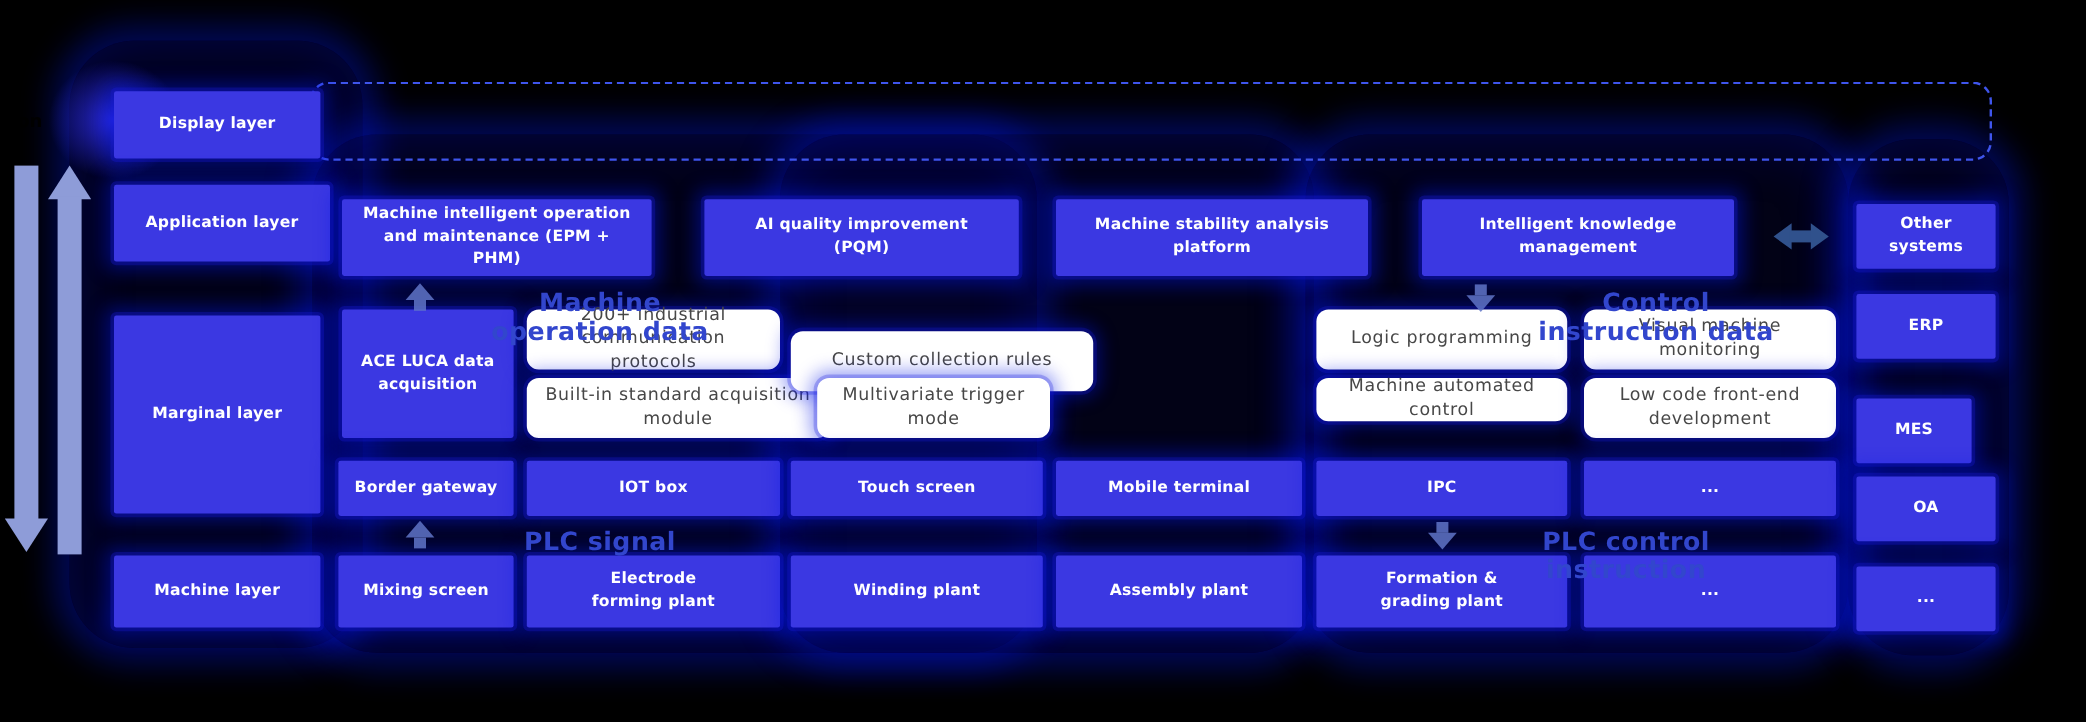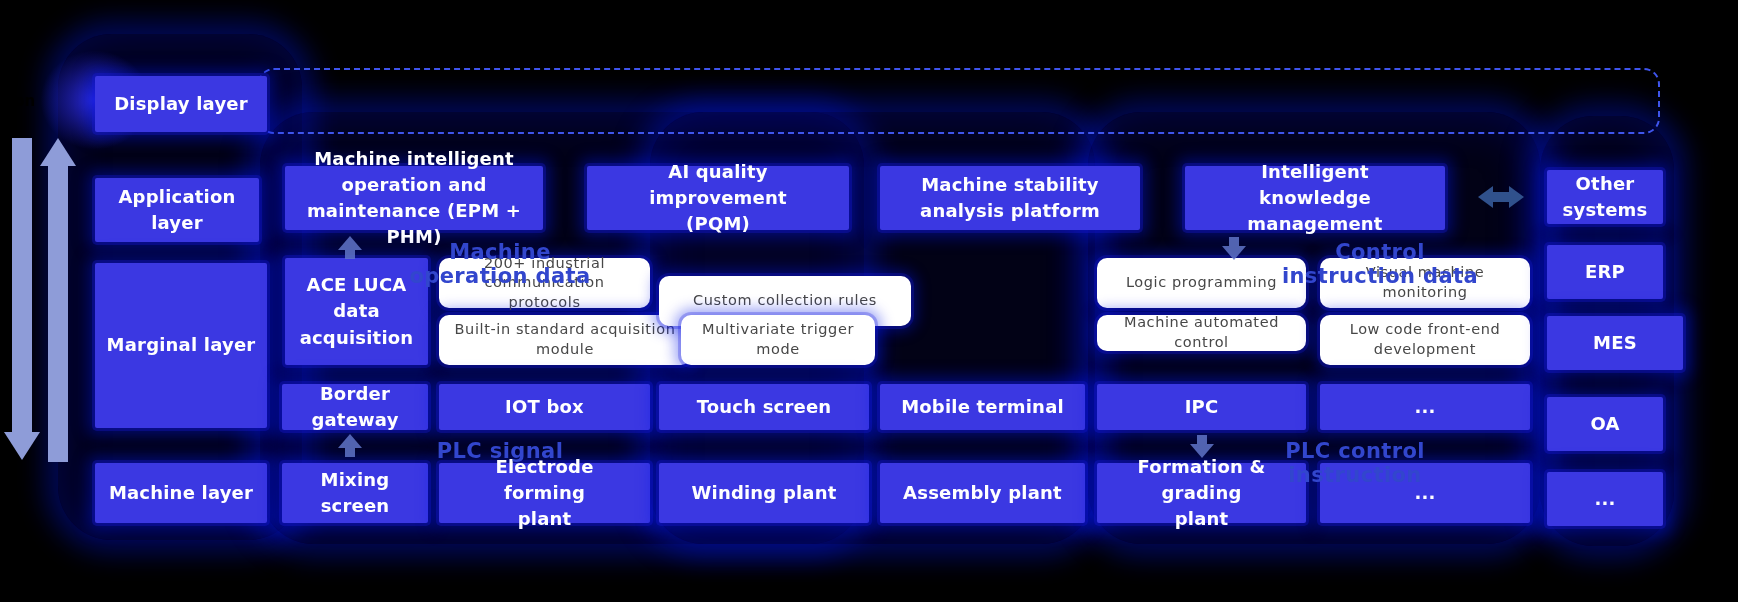--- a/index.html
+++ b/index.html
@@ -11,21 +11,21 @@
     position:absolute; z-index:1; border-radius:54px;
     background:rgba(8,8,110,.20);
     box-shadow:0 0 26px 14px rgba(0,22,215,.38), inset 0 0 42px 12px rgba(0,12,170,.28);
   }
   .dashed{
     position:absolute; z-index:2; left:258px; top:68px; width:1402px; height:66px;
     border:2px dashed #3f55ec; border-radius:16px; box-sizing:border-box;
   }
   .b{
     position:absolute; z-index:3; background:#3b38e2; color:#fff;
-    font-weight:bold; font-size:18px; letter-spacing:.2px; line-height:1.45;
+    font-weight:bold; font-size:13px; letter-spacing:.2px; line-height:1.45;
     display:flex; align-items:center; justify-content:center; text-align:center;
     border-radius:2px; padding:2px 8px; box-sizing:border-box;
     box-shadow:0 0 0 3px rgba(28,28,220,.30), 0 0 16px 7px rgba(0,20,230,.45);
   }
   .w{
     position:absolute; z-index:3; background:#fff; color:#474747;
     font-size:14.5px; letter-spacing:.6px; line-height:1.35;
     display:flex; align-items:center; justify-content:center; text-align:center;
     border-radius:10px; padding:2px 8px; box-sizing:border-box;
     box-shadow:0 0 0 3px rgba(28,28,220,.26), 0 0 14px 6px rgba(0,20,230,.40);
@@ -89,21 +89,21 @@
   <div>
     <div class="shaft-v" style="left:12px;top:138px;height:296px"></div>
     <div class="head-down" style="left:4px;top:432px"></div>
   </div>
   <div>
     <div class="head-up" style="left:40px;top:138px"></div>
     <div class="shaft-v" style="left:48px;top:164px;height:298px"></div>
   </div>
 
   <div class="b" style="left:95px;top:76px;width:172px;height:56px">Display layer</div>
-  <div class="b" style="left:95px;top:178px;width:164px;height:64px">Application layer</div>
+  <div class="b" style="left:95px;top:154px;width:180px;height:64px">Application layer</div>
   <div class="b" style="left:95px;top:263px;width:172px;height:165px">Marginal layer</div>
   <div class="b" style="left:95px;top:463px;width:172px;height:60px">Machine layer</div>
 
   <div class="b" style="left:285px;top:166px;width:258px;height:64px;padding:2px 16px">Machine intelligent operation and maintenance (EPM + PHM)</div>
   <div class="b" style="left:587px;top:166px;width:262px;height:64px;padding:2px 40px">AI quality improvement (PQM)</div>
   <div class="b" style="left:880px;top:166px;width:260px;height:64px;padding:2px 24px">Machine stability analysis platform</div>
   <div class="b" style="left:1185px;top:166px;width:260px;height:64px;padding:2px 40px">Intelligent knowledge management</div>
 
   <div class="dbl">
     <div class="l"></div>
@@ -152,17 +152,17 @@
 
   <div class="b" style="left:282px;top:463px;width:146px;height:60px">Mixing screen</div>
   <div class="b" style="left:439px;top:463px;width:211px;height:60px;padding:2px 44px">Electrode forming plant</div>
   <div class="b" style="left:659px;top:463px;width:210px;height:60px">Winding plant</div>
   <div class="b" style="left:880px;top:463px;width:205px;height:60px">Assembly plant</div>
   <div class="b" style="left:1097px;top:463px;width:209px;height:60px;padding:2px 38px">Formation &amp; grading plant</div>
   <div class="b" style="left:1320px;top:463px;width:210px;height:60px">...</div>
 
   <div class="b" style="left:1547px;top:170px;width:116px;height:54px">Other systems</div>
   <div class="b" style="left:1547px;top:245px;width:116px;height:54px">ERP</div>
-  <div class="b" style="left:1547px;top:316px;width:136px;height:54px">MES</div>
+  <div class="b" style="left:1547px;top:332px;width:96px;height:54px">MES</div>
   <div class="b" style="left:1547px;top:397px;width:116px;height:54px">OA</div>
   <div class="b" style="left:1547px;top:472px;width:116px;height:54px">...</div>
 
 </div>
 
 </body></html>

